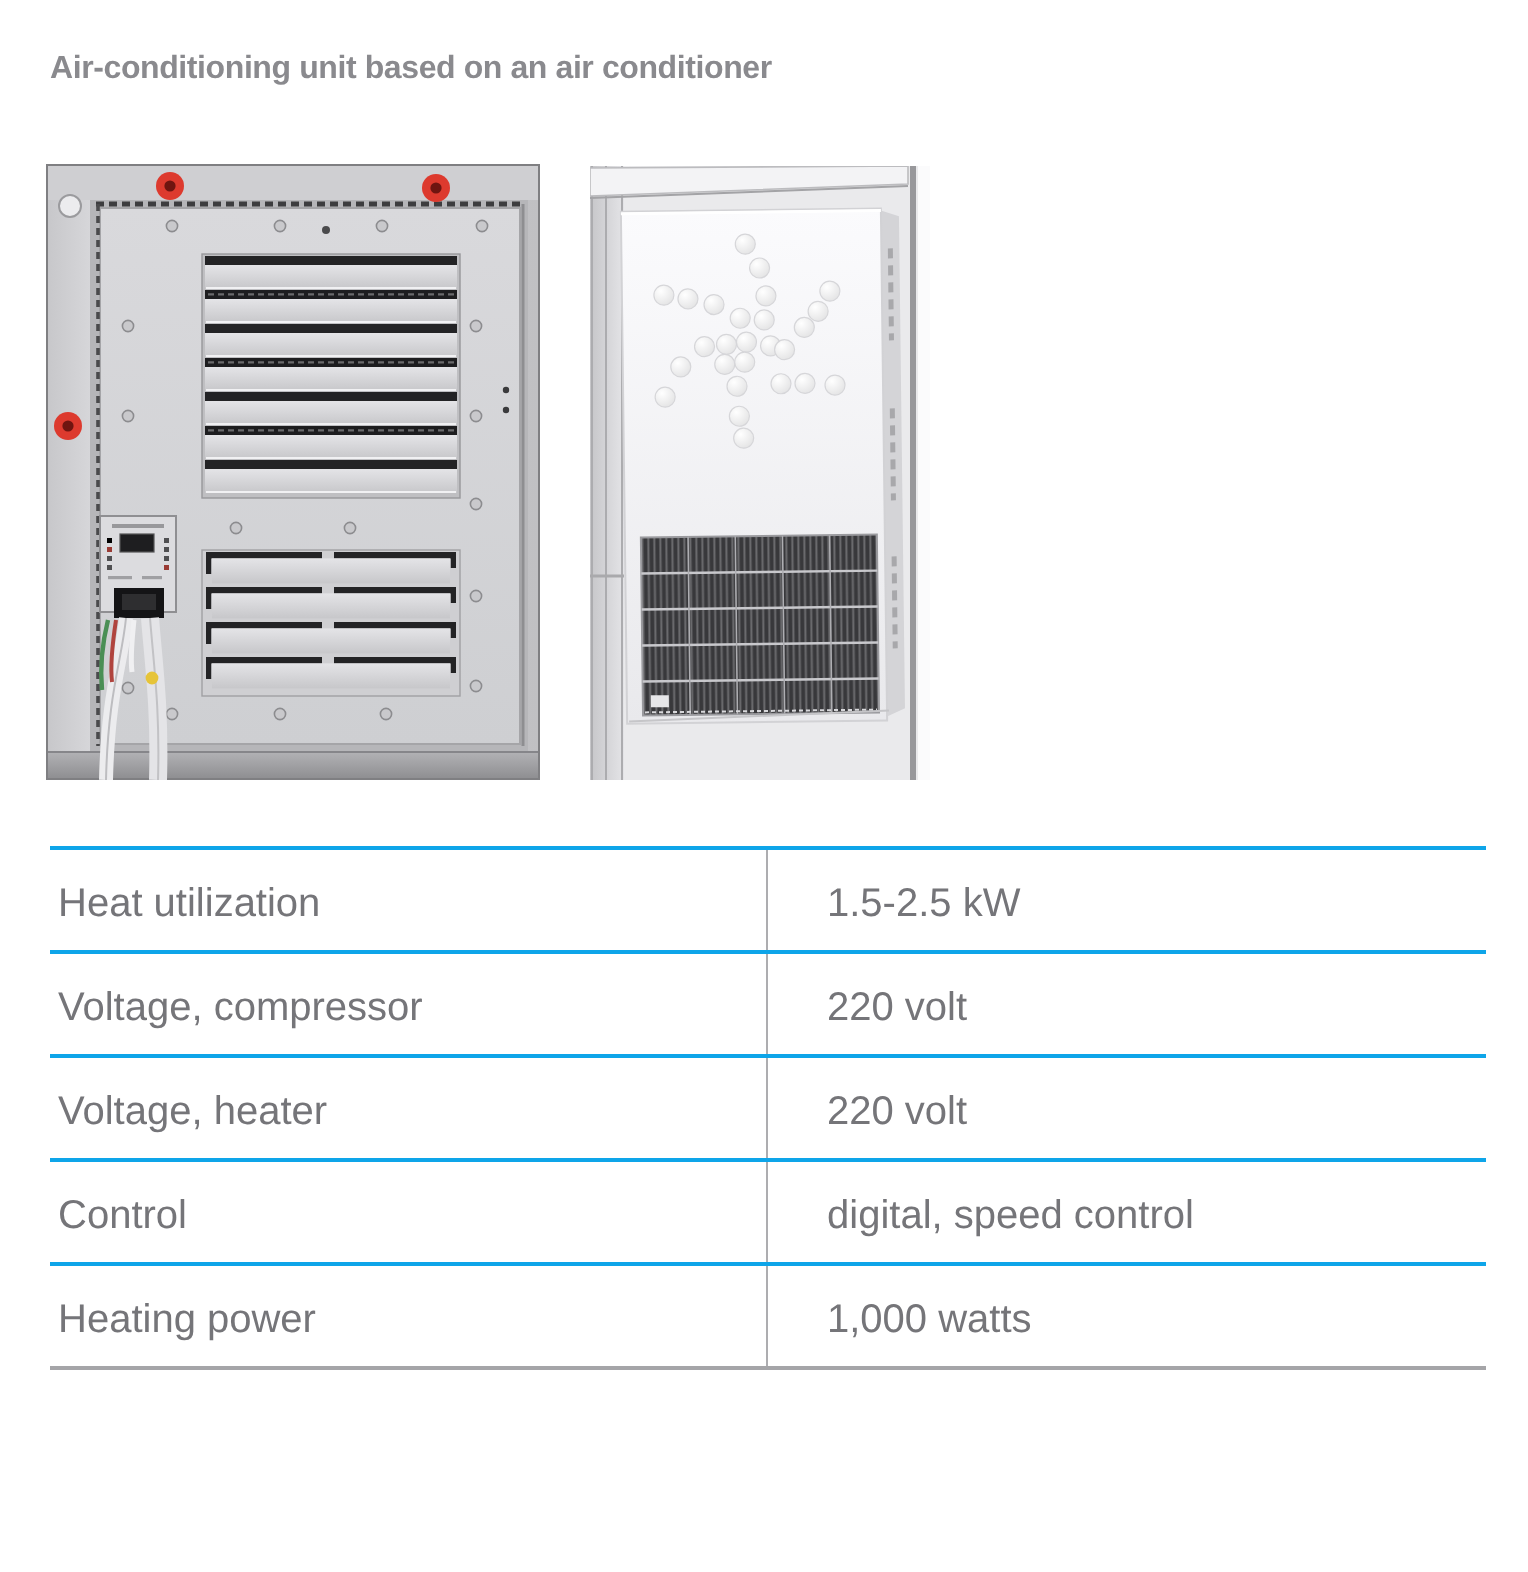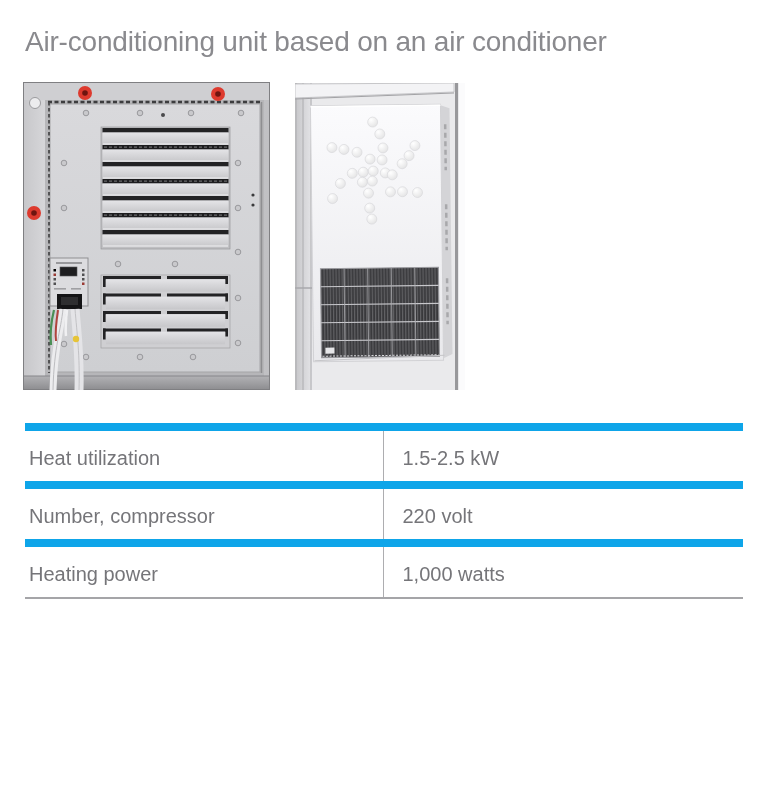--- a/index.html
+++ b/index.html
@@ -7,49 +7,49 @@
     width: 764px; height: 786px;
     background: #ffffff;
     font-family: "Liberation Sans", sans-serif;
     position: relative;
     overflow: hidden;
   }
   .page-title {
     position: absolute;
     left: 25px; top: 26px;
     margin: 0;
-    font-size: 28px;
-    font-weight: normal;
+    font-size: 16px;
+    font-weight: bold;
     letter-spacing: -0.2px;
     color: #8a8a8e;
   }
   .photo1 { position: absolute; left: 23px; top: 82px; }
   .photo2 { position: absolute; left: 295px; top: 83px; }
 
   table.spec {
     position: absolute;
     left: 25px; top: 423px;
     width: 718px;
     border-collapse: collapse;
     table-layout: fixed;
   }
   table.spec td {
-    border-top: 8px solid #0ea5e9;
+    border-top: 2px solid #0ea5e9;
     height: 45px;
     font-size: 20px;
     color: #757579;
     padding: 5px 0 0 4px;
     vertical-align: middle;
     white-space: nowrap;
     overflow: hidden;
   }
   table.spec tr:last-child td { border-bottom: 2px solid #a5a5a8; }
   table.spec td.val {
     border-left: 1px solid #adadb0;
-    padding-left: 19px;
+    padding-left: 30px;
   }
 </style>
 </head>
 <body>
 
 <h1 class="page-title">Air-conditioning unit based on an air conditioner</h1>
 
 <svg class="photo1" width="247" height="308" viewBox="0 0 247 308">
   <defs>
     <linearGradient id="frameG" x1="0" y1="0" x2="1" y2="0">
@@ -294,21 +294,29 @@
   <colgroup>
       <col style="width:358px">
       <col>
     </colgroup>
   <tbody>
     <tr>
       <td>Heat utilization</td>
       <td class="val">1.5-2.5 kW</td>
     </tr>
     <tr>
-      <td>Number, compressor</td>
+      <td>Voltage, compressor</td>
       <td class="val">220 volt</td>
+    </tr>
+    <tr>
+      <td>Voltage, heater</td>
+      <td class="val">220 volt</td>
+    </tr>
+    <tr>
+      <td>Control</td>
+      <td class="val">digital, speed control</td>
     </tr>
     <tr>
       <td>Heating power</td>
       <td class="val">1,000 watts</td>
     </tr>
   </tbody>
 </table>
 
 </body></html>

